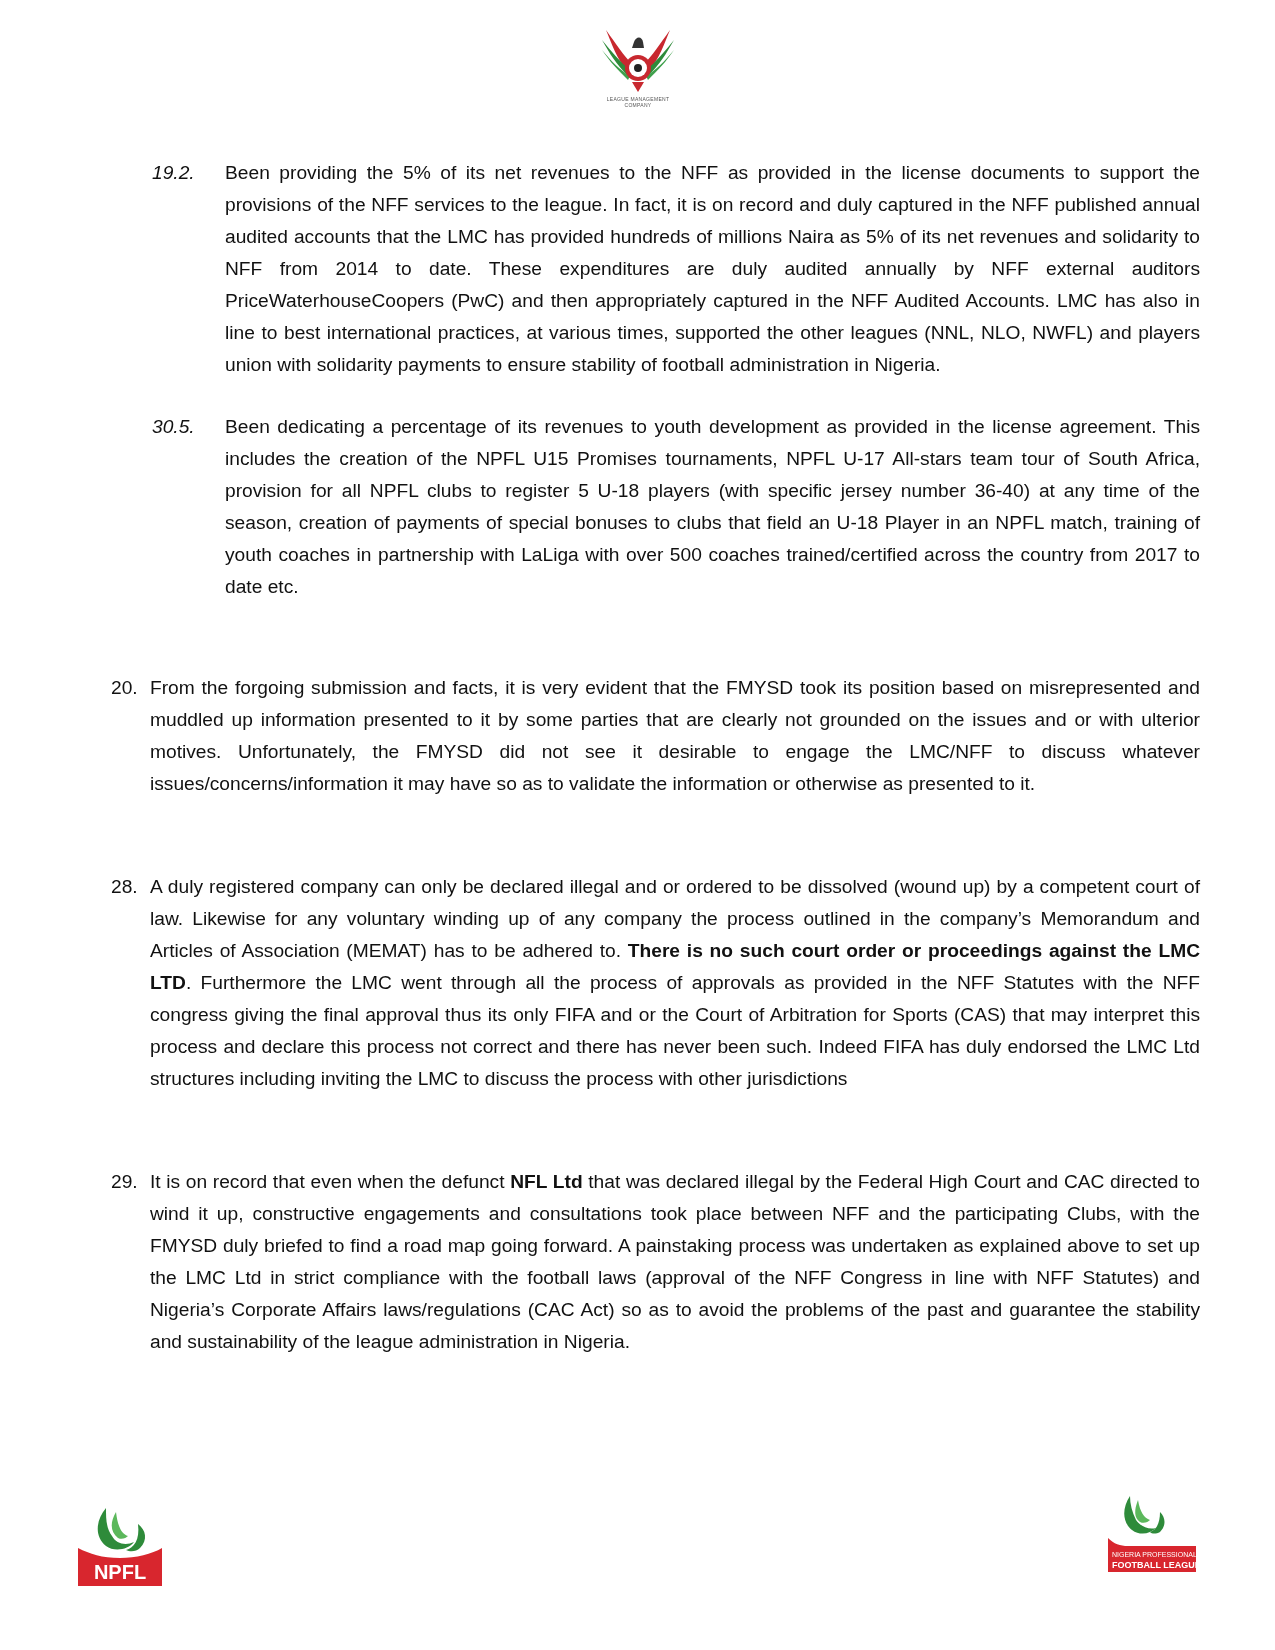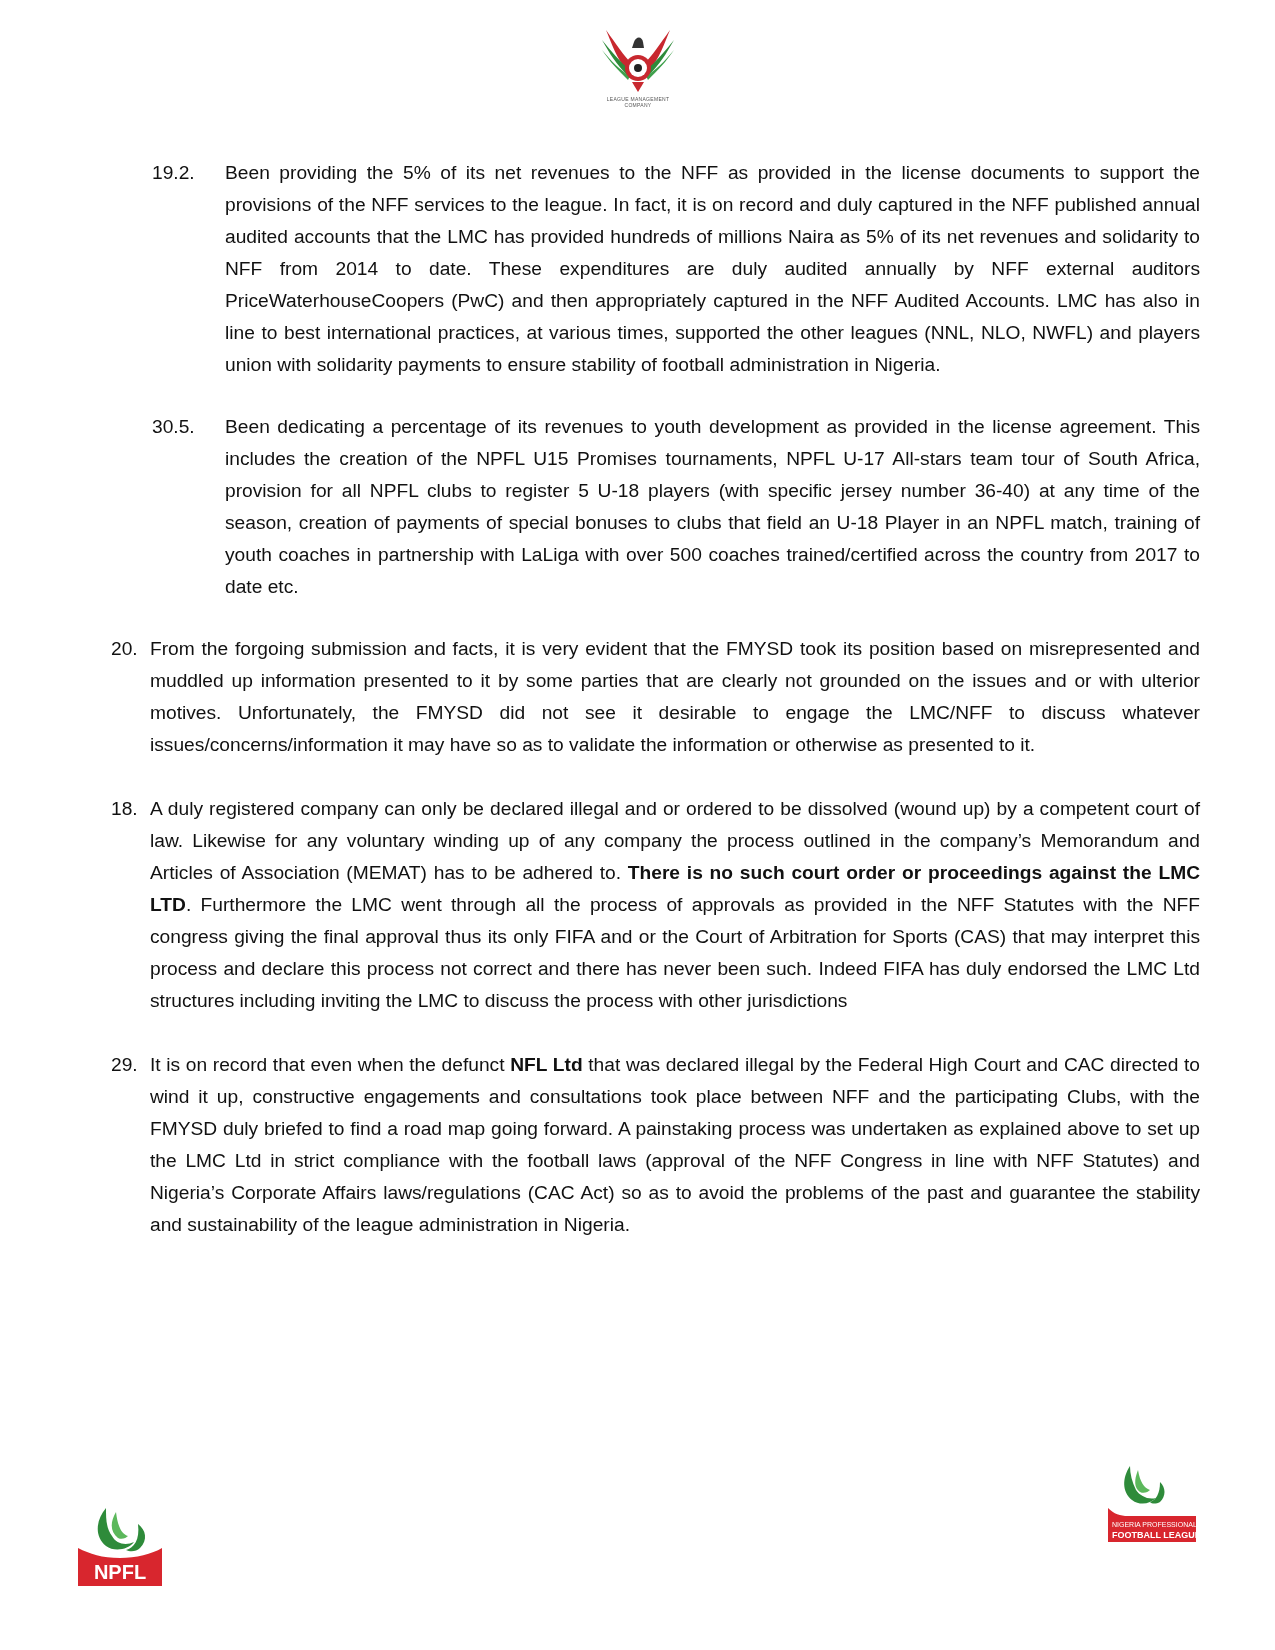--- a/index.html
+++ b/index.html
@@ -7,28 +7,28 @@
          font-family:"Liberation Sans", "DejaVu Sans", sans-serif; color:#111; }
   .header-logo { position:absolute; left:598px; top:18px; width:80px; height:100px; }
   .header-logo svg { display:block; }
   .lmc-caption { position:absolute; left:598px; top:96px; width:80px; text-align:center;
                  font-size:5px; letter-spacing:0.3px; color:#555; line-height:6px; }
   .content { position:absolute; left:0; top:157px; width:1275px; }
   .para { position:relative; font-size:19.2px; line-height:32px; text-align:justify; }
   .para .num { position:absolute; top:0; }
   .para .body-text { display:block; }
   .sub { margin-left:225px; width:975px; }
-  .sub .num { left:-73px; }
-  .main { margin-left:150px; width:1050px; }
+  .sub .num { left:-73px;font-style:italic; }
+  .main { margin-left:150px; width:1050px;margin-top:39px; }
   .main .num { left:-39px; }
   .gap-sub { height:30px; }
   .gap-main { height:32px; }
   b { font-weight:bold; }
   .footer-left { position:absolute; left:76px; top:1502px; width:90px; height:90px; }
-  .footer-right { position:absolute; left:1104px; top:1458px; width:96px; height:90px; }
+  .footer-right { position:absolute; left:1104px; top:1488px; width:96px; height:90px; }
 </style>
 </head>
 <body>
 
 <div class="header-logo">
   <svg width="80" height="80" viewBox="0 0 80 80">
 
     <path d="M8 12 C14 26 18 40 30 54 L34 46 C26 38 18 26 8 12 Z" fill="#c8282f"></path>
     <path d="M4 22 C12 36 18 46 30 58 L32 52 C22 44 14 34 4 22 Z" fill="#2e8b3a"></path>
     <path d="M4 32 C12 44 20 52 30 62 L32 58 C22 52 14 44 4 32 Z" fill="#3fa04c"></path>
@@ -63,21 +63,21 @@
   </div>
   <div class="gap-sub"></div>
 
   <div class="para main">
     <span class="num">20.</span>
     <span class="body-text">From the forgoing submission and facts, it is very evident that the FMYSD took its position based on misrepresented and muddled up information presented to it by some parties that are clearly not grounded on the issues and or with ulterior motives. Unfortunately, the FMYSD did not see it desirable to engage the LMC/NFF to discuss whatever issues/concerns/information it may have so as to validate the information or otherwise as presented to it.</span>
   </div>
   <div class="gap-main"></div>
 
   <div class="para main">
-    <span class="num">18.</span>
+    <span class="num">28.</span>
     <span class="body-text"><span>A duly registered company can only be declared illegal and or ordered to be dissolved (wound up) by a competent court of law. Likewise for any voluntary winding up of any company the process outlined in the company’s Memorandum and Articles of Association (MEMAT) has to be adhered to. </span><b>There is no such court order or proceedings against the LMC LTD</b><span>. Furthermore the LMC went through all the process of approvals as provided in the NFF Statutes with the NFF congress giving the final approval thus its only FIFA and or the Court of Arbitration for Sports (CAS) that may interpret this process and declare this process not correct and there has never been such. Indeed FIFA has duly endorsed the LMC Ltd structures including inviting the LMC to discuss the process with other jurisdictions</span></span>
   </div>
   <div class="gap-main"></div>
 
   <div class="para main">
     <span class="num">29.</span>
     <span class="body-text"><span>It is on record that even when the defunct </span><b>NFL Ltd</b><span> that was declared illegal by the Federal High Court and CAC directed to wind it up, constructive engagements and consultations took place between NFF and the participating Clubs, with the FMYSD duly briefed to find a road map going forward. A painstaking process was undertaken as explained above to set up the LMC Ltd in strict compliance with the football laws (approval of the NFF Congress in line with NFF Statutes) and Nigeria’s Corporate Affairs laws/regulations (CAC Act) so as to avoid the problems of the past and guarantee the stability and sustainability of the league administration in Nigeria.</span></span>
   </div>
 </div>
 

